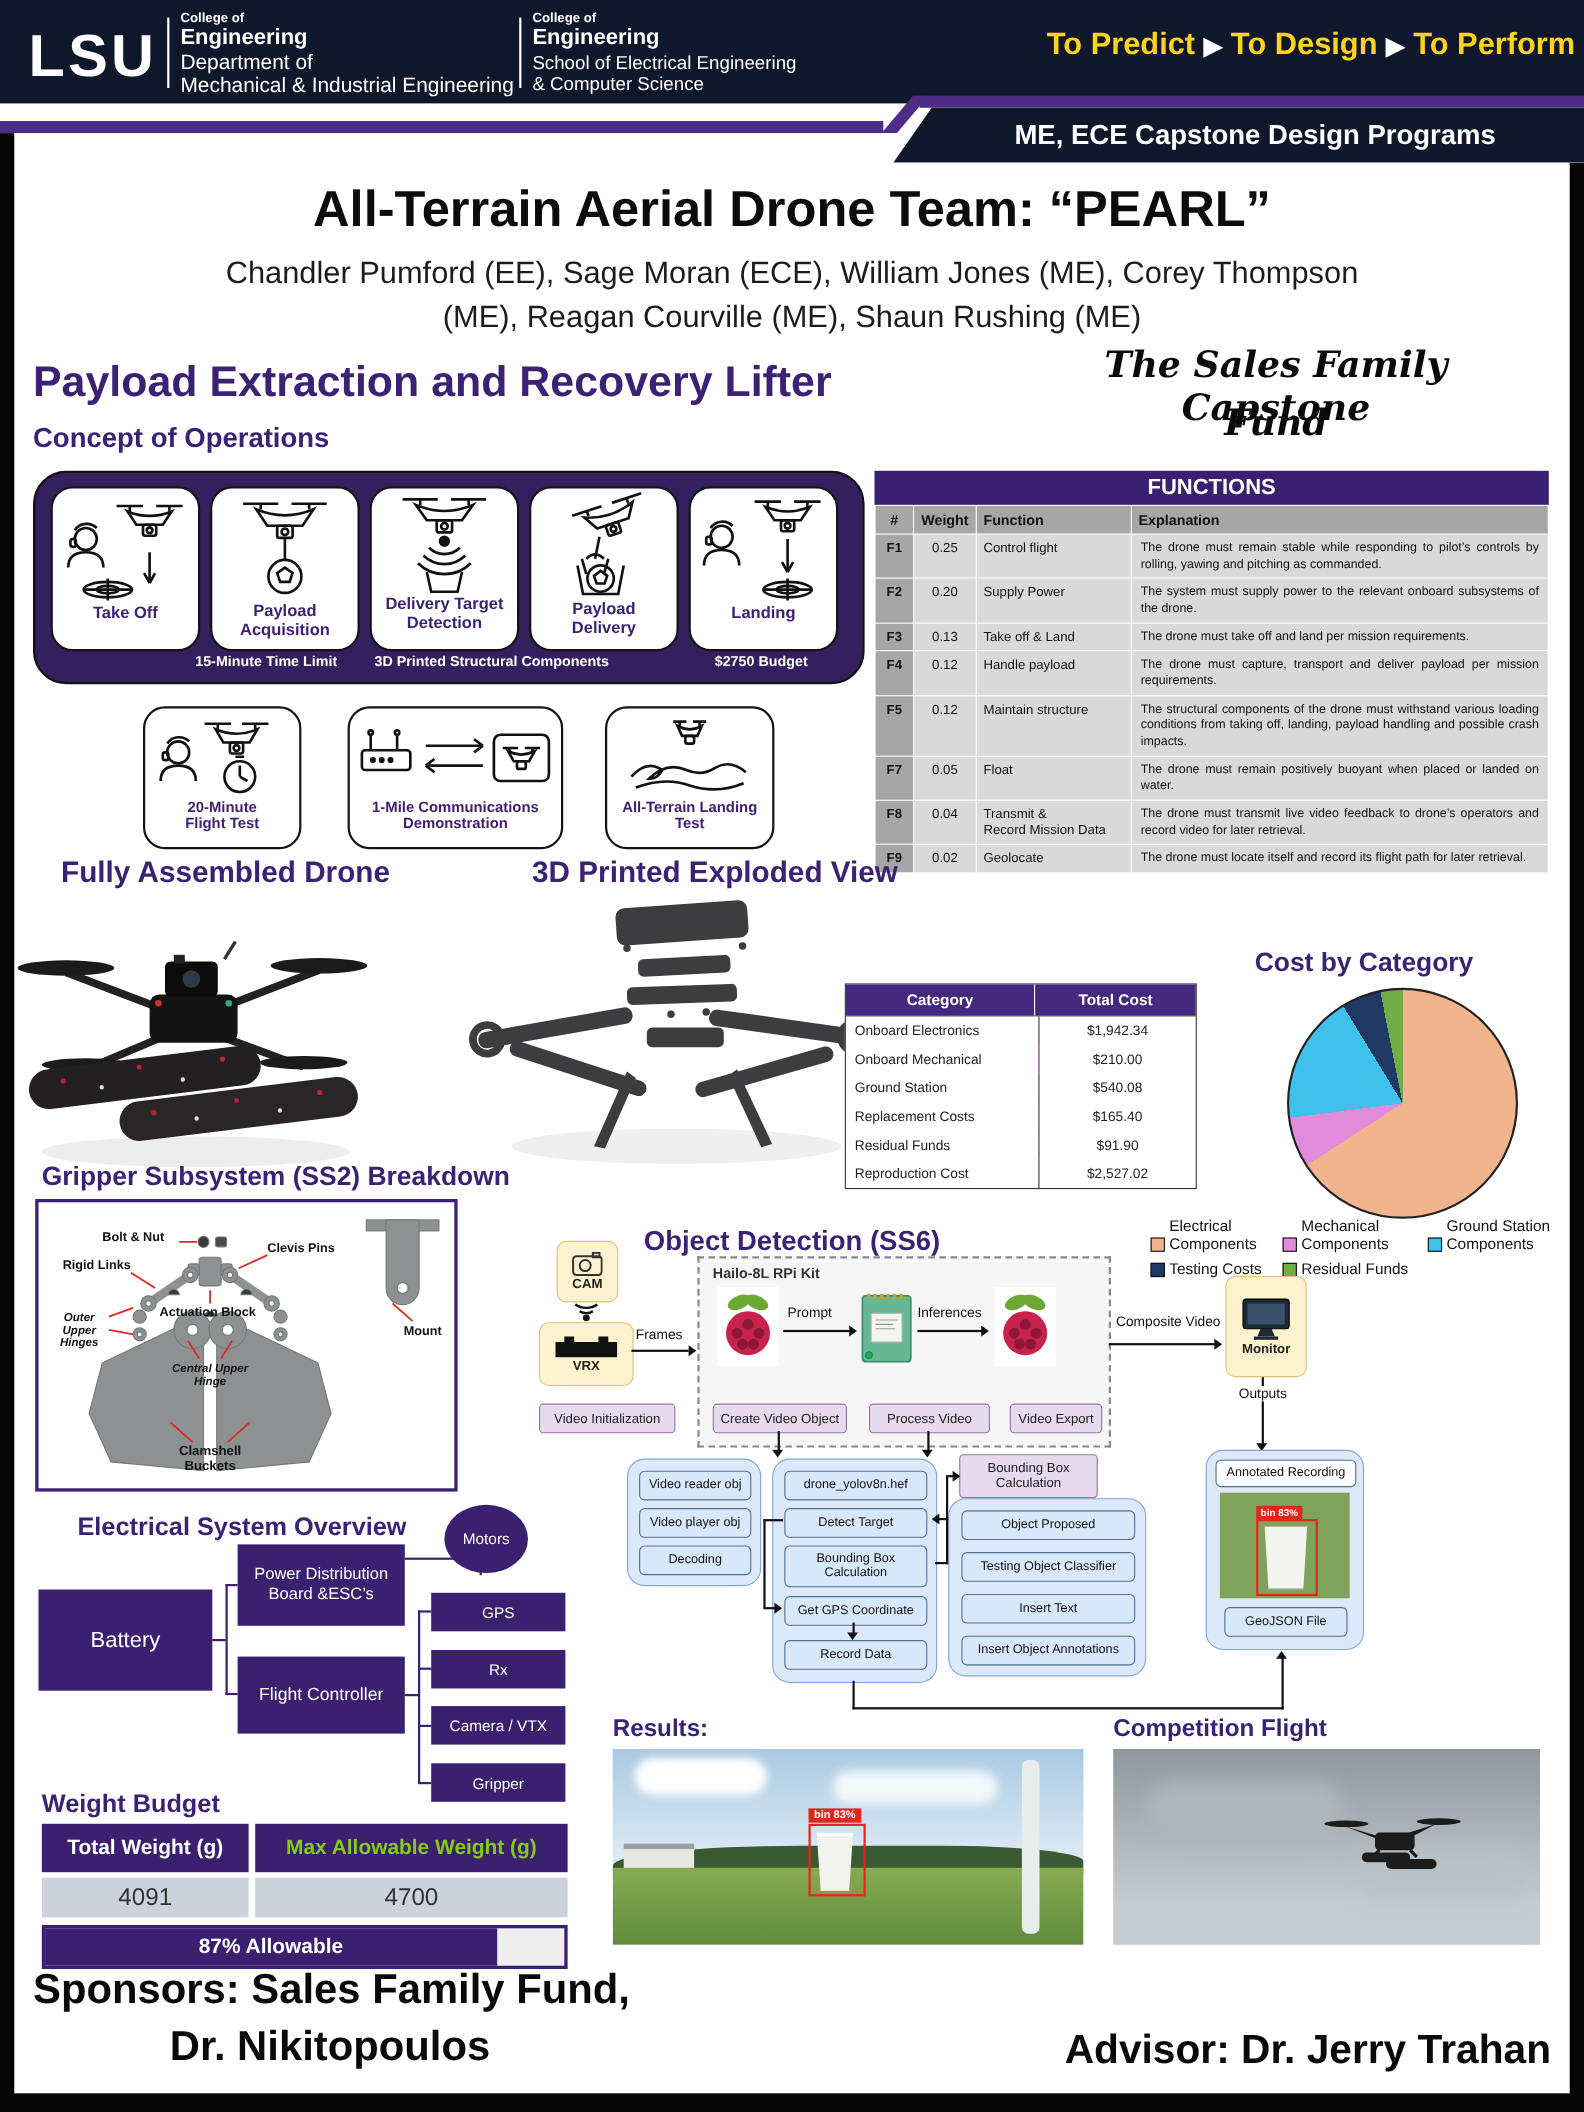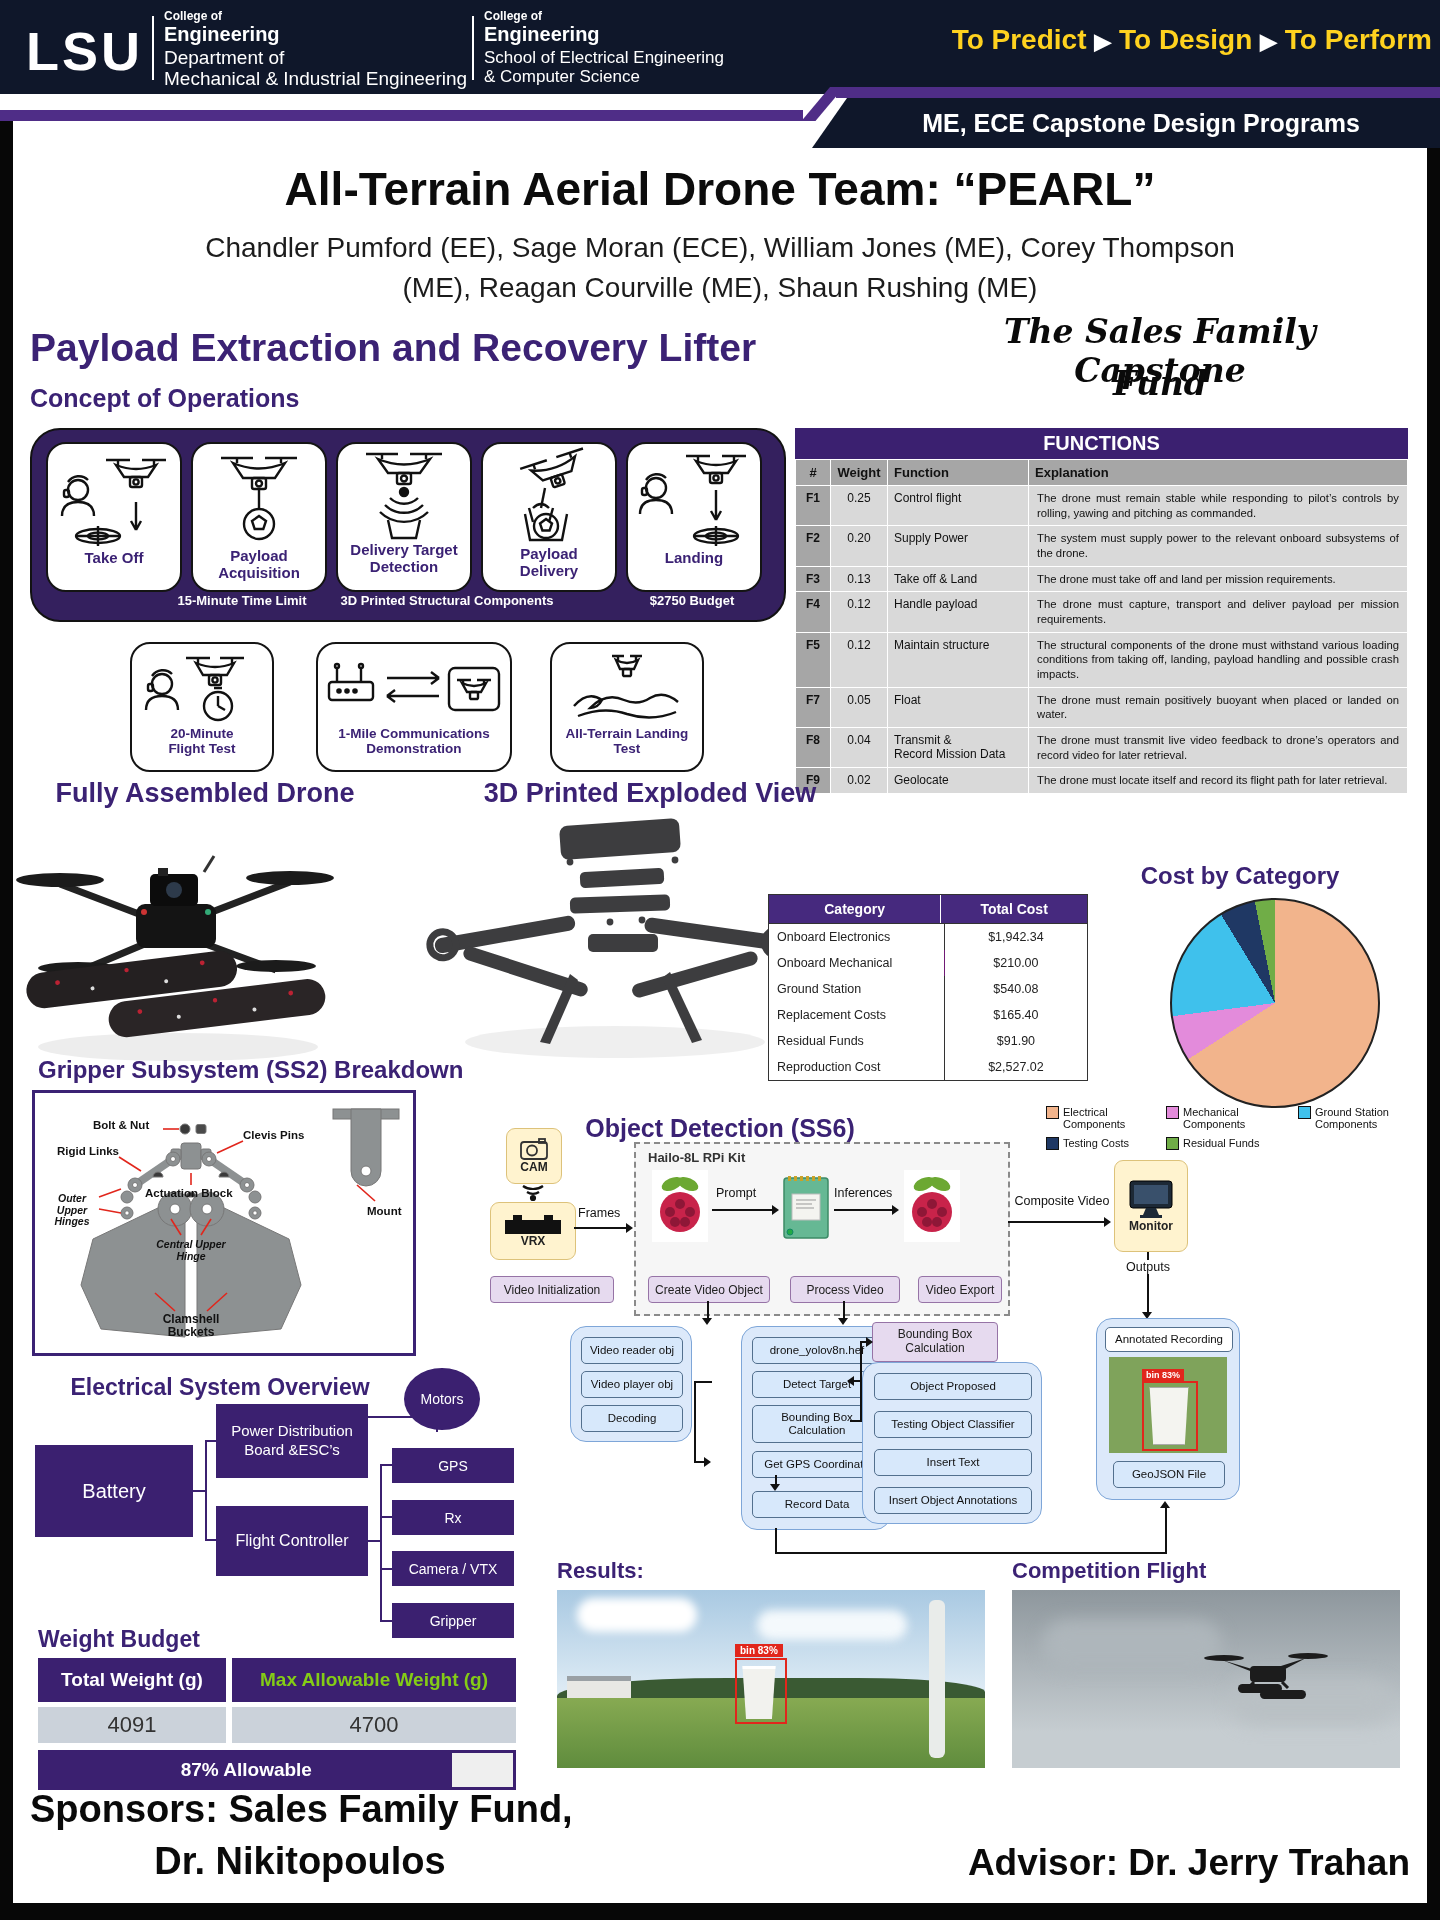--- a/index.html
+++ b/index.html
@@ -39,21 +39,21 @@
   .bgrp{background:#DCE9FA;border:1.6px solid #7EA6D8;border-radius:16px;}
   .bbox{position:absolute;background:#D7E8FB;border:1.4px solid #53708E;border-radius:5px;display:flex;
         align-items:center;justify-content:center;font-size:11.5px;color:#111;text-align:center;line-height:1.1;}
   .ln{position:absolute;background:#111;}
   .eln{position:absolute;background:#3B2070;}
   .ah{position:absolute;width:0;height:0;border:5px solid transparent;}
   .ah-r{border-left-color:#111;border-left-width:7px;}
   .ah-l{border-right-color:#111;border-right-width:7px;}
   .ah-d{border-top-color:#111;border-top-width:7px;}
   .ah-u{border-bottom-color:#111;border-bottom-width:7px;}
-  .legend-item{display:flex;align-items:flex-start;font-size:11px;color:#111;}
+  .legend-item{display:flex;align-items:flex-end;font-size:14px;color:#111;}
   .swatch{width:11px;height:11px;border:1.6px solid #111;margin-right:4px;flex:none;}
   .script-font{font-family:"DejaVu Serif",serif;font-style:italic;font-weight:bold;}
   .glabel{position:absolute;font-size:11.5px;font-weight:bold;color:#111;line-height:1.1;}
 </style>
 </head>
 <body>
 
 <div class="poster">
 
   <div class="abs hdr-black" style="left:0;top:0;width:1440px;height:94px;"></div>
@@ -613,21 +613,21 @@
   <div class="ln" style="left:1147px;top:1252px;width:2px;height:62px;"></div>
   <div class="abs" style="left:1118px;top:1260px;width:60px;text-align:center;font-size:12.5px;background:#fff;">Outputs</div>
   <div class="ah ah-d" style="left:1142px;top:1312px;"></div>
 
   <div class="abs bgrp" style="left:570px;top:1326px;width:120px;height:114px;">
     <div class="bbox" style="left:10px;top:10px;width:100px;height:25px;">Video reader obj</div>
     <div class="bbox" style="left:10px;top:44px;width:100px;height:25px;">Video player obj</div>
     <div class="bbox" style="left:10px;top:78px;width:100px;height:25px;">Decoding</div>
   </div>
 
-  <div class="abs bgrp" style="left:702px;top:1326px;width:148px;height:202px;margin-left:39px;">
+  <div class="abs bgrp" style="left:702px;top:1326px;width:148px;height:202px;">
     <div class="bbox" style="left:10px;top:10px;width:128px;height:25px;">drone_yolov8n.hef</div>
     <div class="bbox" style="left:10px;top:44px;width:128px;height:25px;">Detect Target</div>
     <div class="bbox pre" style="left:10px;top:78px;width:128px;height:36px;">Bounding Box
 Calculation</div>
     <div class="bbox" style="left:10px;top:124px;width:128px;height:25px;">Get GPS Coordinate</div>
     <div class="bbox" style="left:10px;top:164px;width:128px;height:25px;">Record Data</div>
   </div>
 
   <div class="abs lav pre ctr" style="left:872px;top:1322px;width:124px;height:38px;line-height:1.15;">Bounding Box
 Calculation</div>

